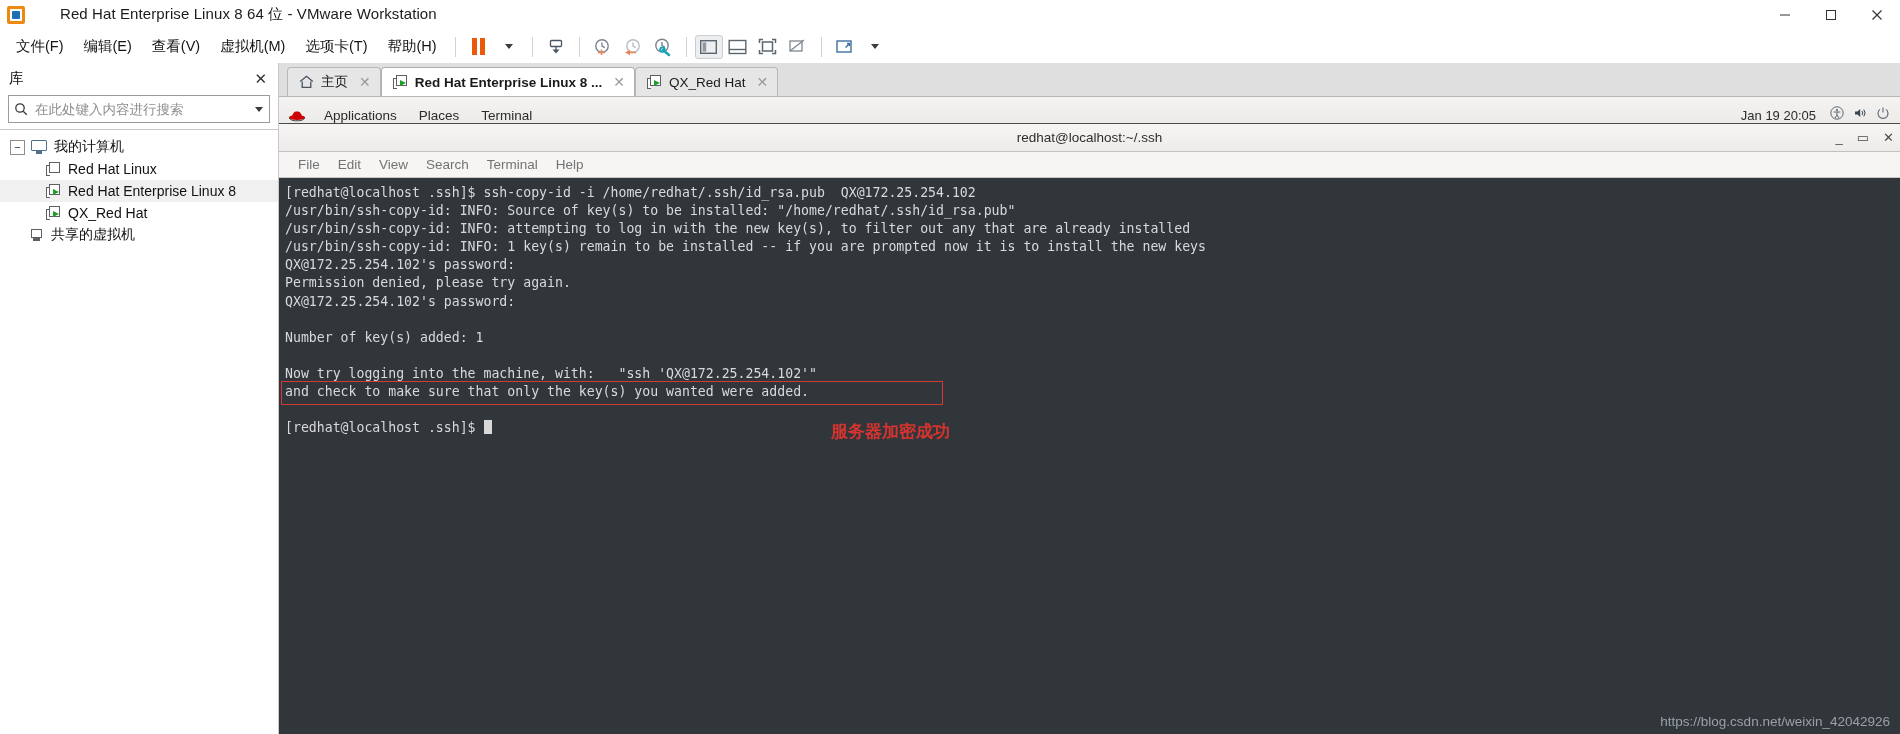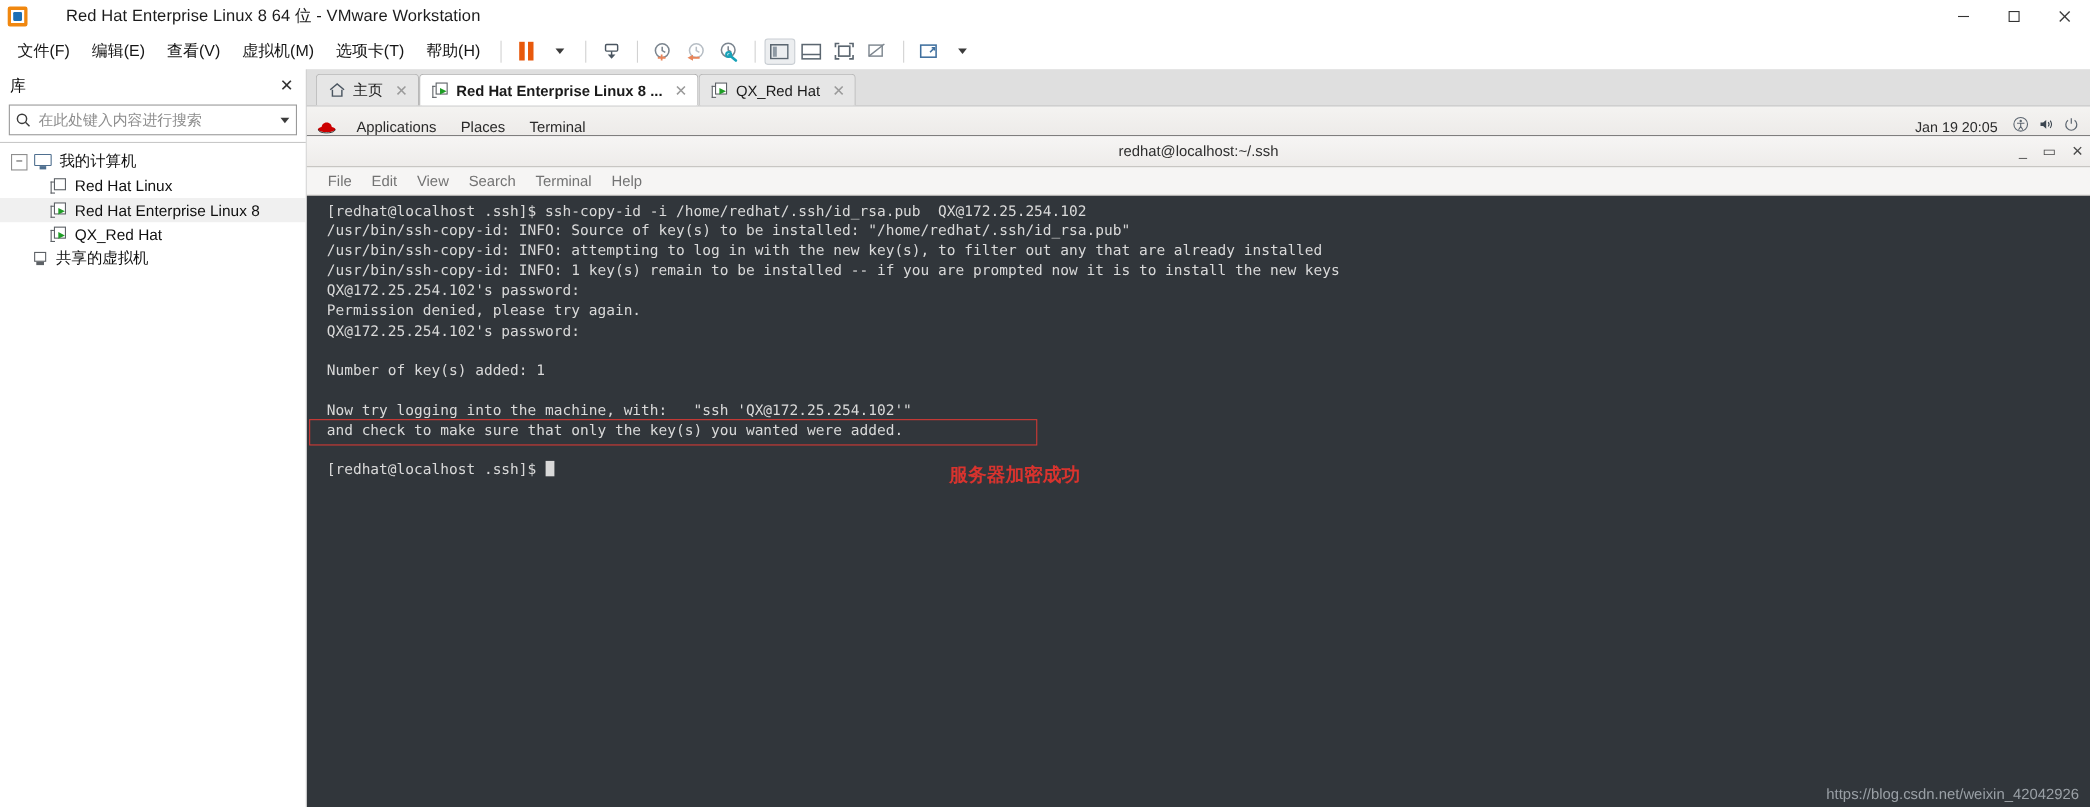--- a/index.html
+++ b/index.html
@@ -84,21 +84,21 @@
   .clock{font-size:13px;color:#2b2b2b;white-space:nowrap;}
   .trayicons{display:flex;align-items:center;gap:9px;padding:0 10px 0 14px;}
 
   
   .termwrap{flex:1 1 auto;position:relative;background:#ffffff;min-height:0;}
   .termwin{position:absolute;left:0;right:0;top:0;bottom:0;display:flex;flex-direction:column;justify-content:flex-end;}
   .termtitle{height:27px;flex:0 0 auto;background:linear-gradient(180deg,#f6f5f4 0%,#eeecea 100%);border-bottom:1px solid #c3c0bd;display:flex;align-items:center;justify-content:center;position:relative;font-size:13.5px;color:#2e2e2e;}
   .wctl{position:absolute;right:6px;top:0;height:27px;display:flex;align-items:center;gap:14px;color:#4a4a4a;font-size:13px;}
   .termmenu{height:25px;flex:0 0 auto;background:#f6f5f4;border-bottom:1px solid #c9c6c3;display:flex;align-items:center;padding-left:10px;font-size:13.5px;color:#737373;}
   .tm{padding:0 9px;}
-  .termbody{flex:1 1 auto;background:#31363b;position:relative;overflow:hidden;padding:6px 0 0 15px;}
+  .termbody{flex:1 1 auto;background:#31363b;position:relative;overflow:hidden;padding:6px 0 0 3px;}
   .tline{font-family:"DejaVu Sans Mono","Liberation Mono",monospace;font-size:13.2px;line-height:18.1px;color:#d9d9d9;white-space:pre;padding-left:3px;}
   .cursor{display:inline-block;width:8px;height:14px;background:#d9d9d9;vertical-align:-2px;}
   .redbox{position:absolute;border:1.6px solid #d33a35;left:1px;}
   .zhnote{position:absolute;color:#d8332e;font-size:17px;font-weight:bold;font-family:"DejaVu Sans","Liberation Sans",sans-serif;white-space:nowrap;}
   .watermark{position:absolute;right:10px;bottom:5px;font-size:13.5px;color:#9aa0a6;font-family:"Liberation Sans",sans-serif;}
 </style>
 </head>
 <body>
 
 <div class="app">
@@ -400,21 +400,21 @@
               <div class="tline">&nbsp;</div>
               <div class="tline">Number of key(s) added: 1</div>
               <div class="tline">&nbsp;</div>
               <div class="tline">Now try logging into the machine, with:   "ssh 'QX@172.25.254.102'"</div>
               <div class="tline">and check to make sure that only the key(s) you wanted were added.</div>
               <div class="tline">&nbsp;</div>
               <div class="tline"><span>[redhat@localhost .ssh]$ </span><span class="cursor"></span></div>
 
               <div class="redbox" style="left:2px;top:203px;width:660px;height:22px;"></div>
 
-              <div class="zhnote" style="left:584px;top:242px;">服务器加密成功</div>
+              <div class="zhnote" style="left:552px;top:242px;">服务器加密成功</div>
 
               <div class="watermark">https://blog.csdn.net/weixin_42042926</div>
             </div>
 
           </div>
         </div>
 
       </div>
     </div>
   </div>

